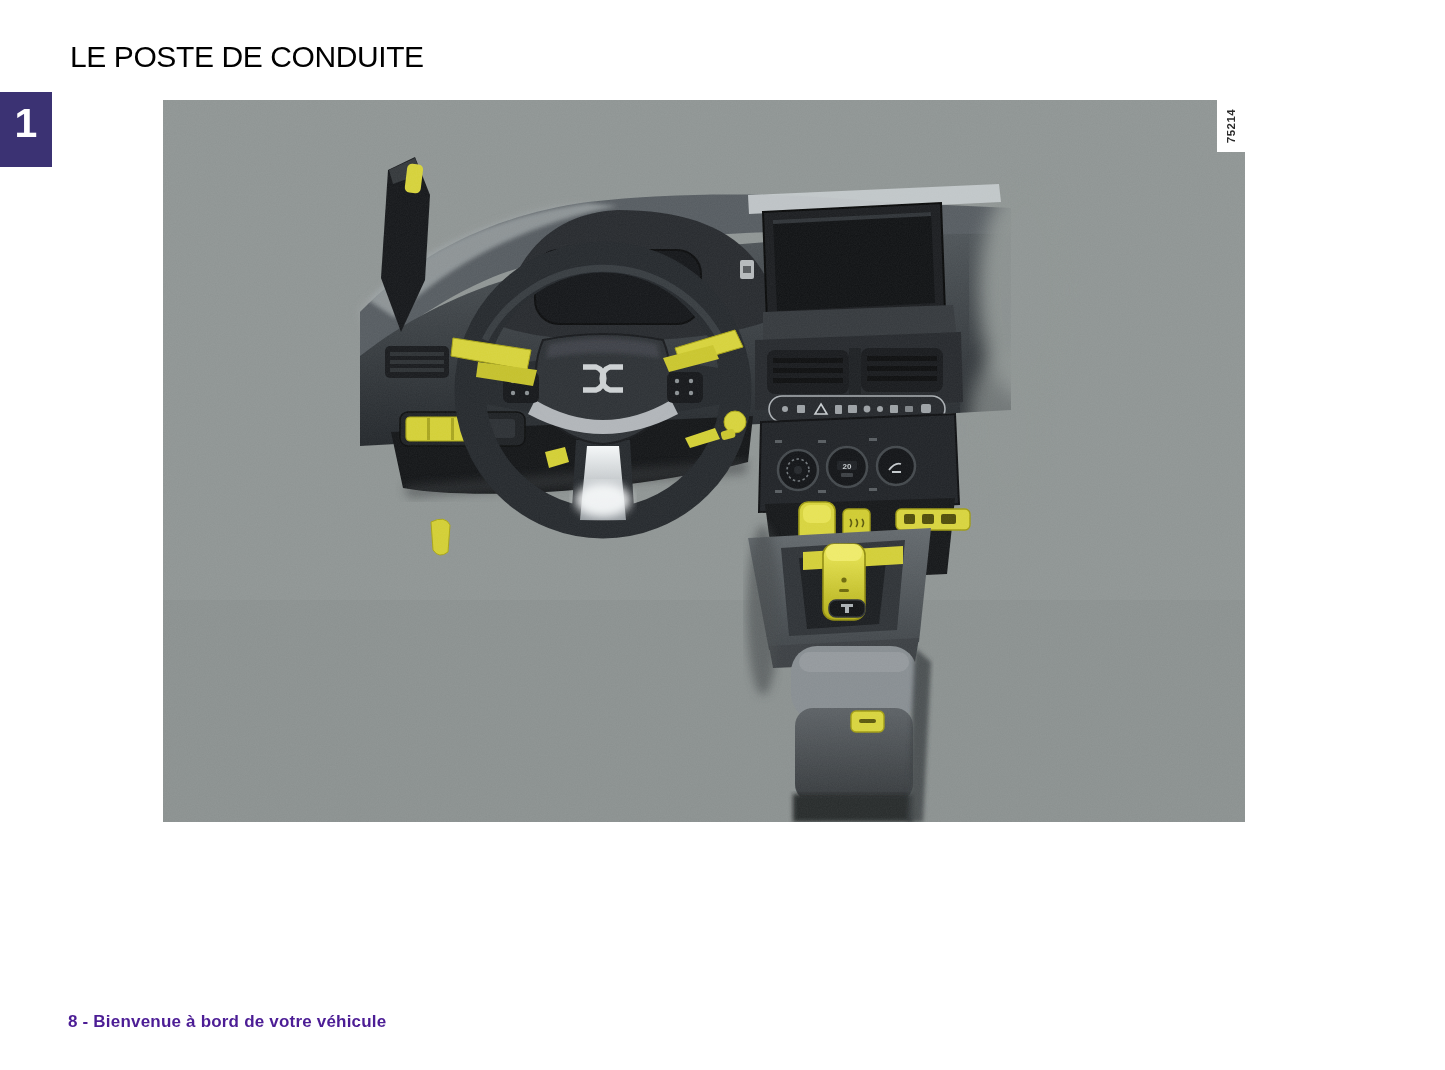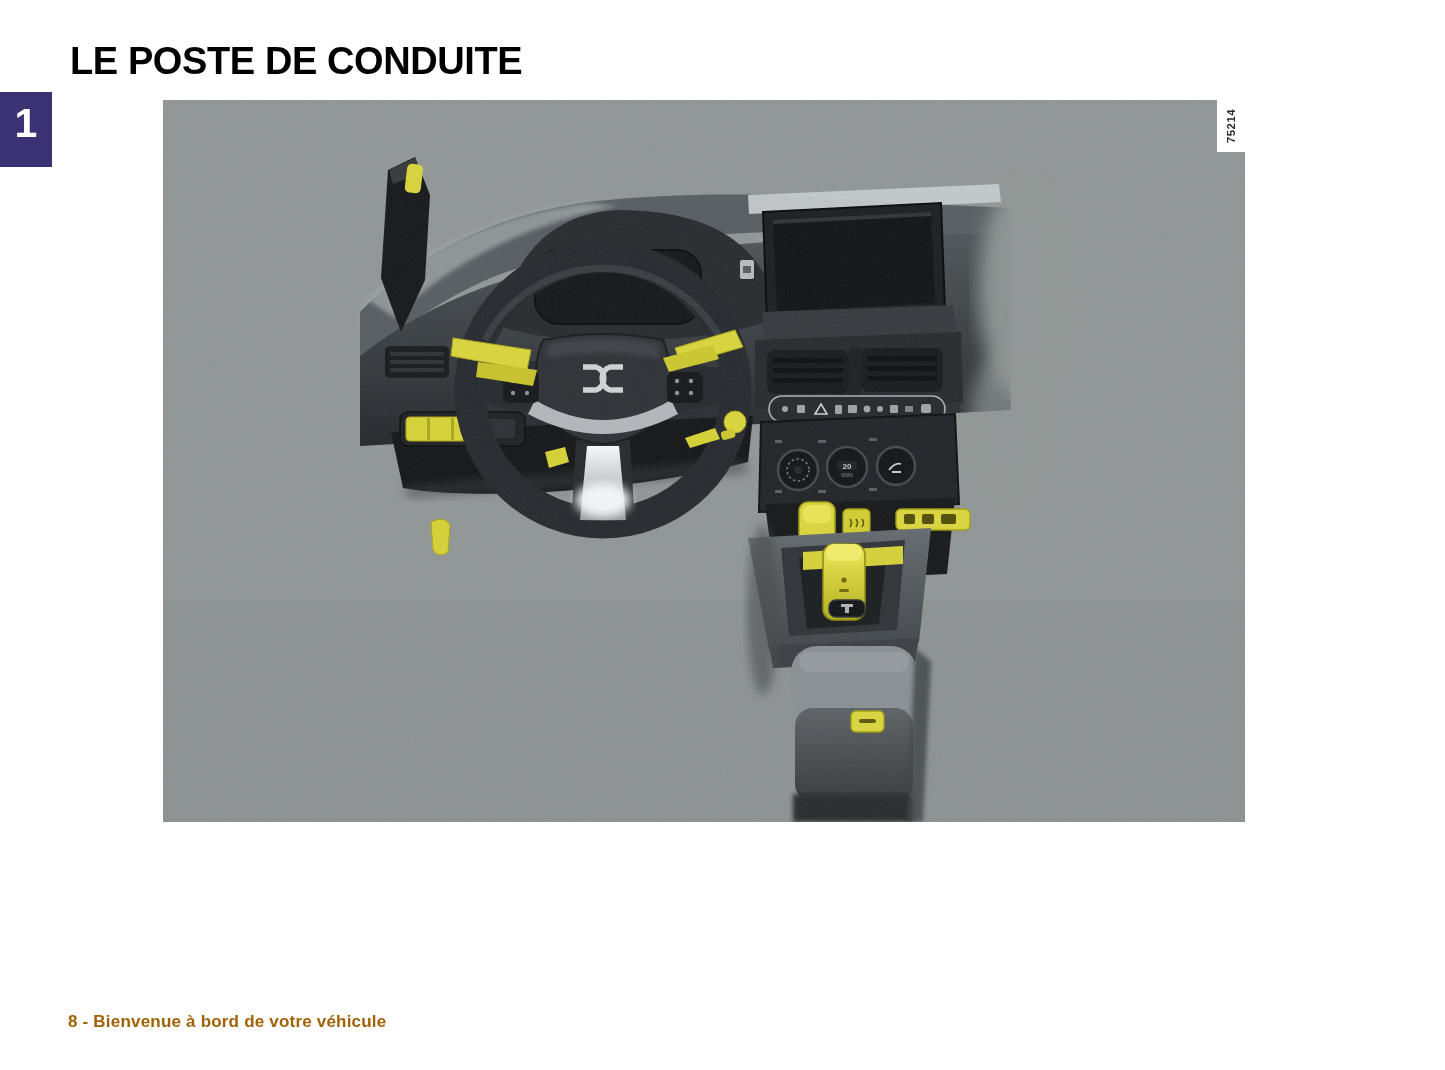--- a/index.html
+++ b/index.html
@@ -1,21 +1,21 @@
 <!DOCTYPE html>
 <html><head>
 <meta charset="utf-8">
 <style>
   html,body{margin:0;padding:0;background:#ffffff;}
   .page{
     position:relative;width:1445px;height:1070px;background:#ffffff;overflow:hidden;
     font-family:"Liberation Sans",sans-serif;
   }
   .page-title{
-    position:absolute;left:70px;top:40px;font-size:38px;font-weight:bold;color:#000;
+    position:absolute;left:70px;top:40px;font-size:30px;font-weight:normal;color:#000;
     letter-spacing:-0.4px;white-space:nowrap;
   }
   .chapter-tab{
     position:absolute;left:0;top:92px;width:52px;height:75px;background:#3b3273;
     display:flex;align-items:center;justify-content:center;
   }
   .chapter-tab span{
     color:#ffffff;font-size:41px;font-weight:bold;line-height:1;margin-top:-12px;
   }
   .figure{
@@ -23,21 +23,21 @@
   }
   .figure svg{position:absolute;left:0;top:0;}
   .figure-ref{
     position:absolute;right:0;top:0;width:28px;height:52px;background:#ffffff;
   }
   .figure-ref span{
     position:absolute;left:14px;top:26px;transform:translate(-50%,-50%) rotate(-90deg);
     font-size:11.5px;font-weight:bold;color:#2a2a2a;letter-spacing:0.5px;white-space:nowrap;
   }
   .page-footer{
-    position:absolute;left:68px;top:1012px;font-size:17px;font-weight:bold;color:#a16207;
+    position:absolute;left:68px;top:1012px;font-size:17px;font-weight:bold;color:#4c1d95;
     letter-spacing:0.2px;white-space:nowrap;
   }
 </style>
 </head>
 <body>
 
 <div class="page">
 
   <div class="page-title">LE POSTE DE CONDUITE</div>
 

